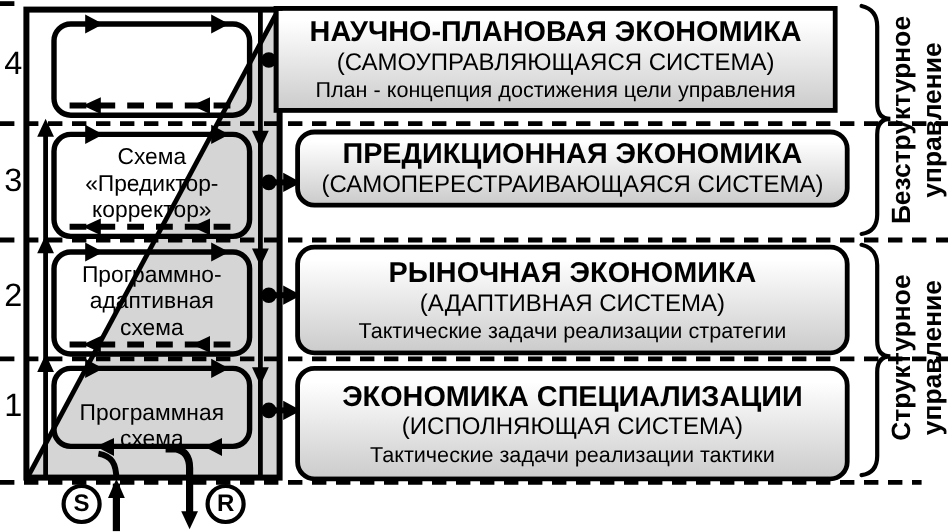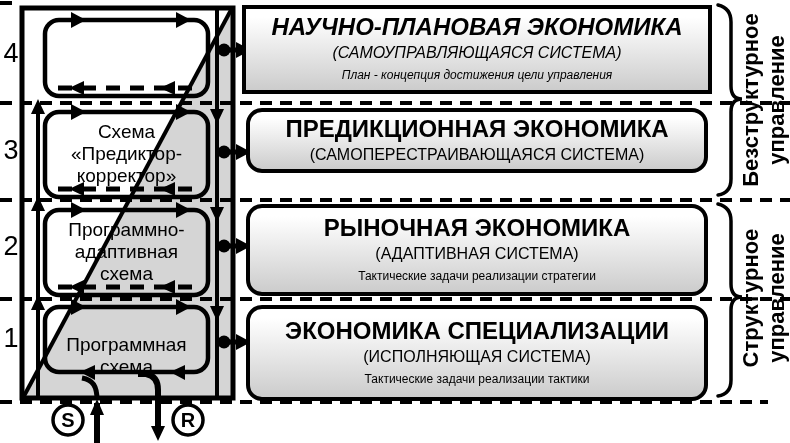--- a/index.html
+++ b/index.html
@@ -17,24 +17,24 @@
   .abs{position:absolute;}
   .preline{white-space:pre-line;}
   .level-num{font-size:27px;line-height:30px;width:22px;text-align:center;}
   .scheme-label{font-size:19px;line-height:22px;text-align:center;width:163px;left:45px;}
   .econ-box{
     left:246px;width:462px;border:4px solid var(--line);border-radius:16px;
     background:linear-gradient(180deg,var(--grad-top) 10%,var(--grad-bottom) 100%);
     display:flex;flex-direction:column;align-items:center;justify-content:center;
     gap:1px;box-sizing:border-box;
   }
-  .econ-box.square{border-radius:0;left:242px;width:470px;font-style:italic;}
+  .econ-box.square{border-radius:0;left:228px;width:470px;}
   .econ-title{font-size:24px;font-weight:bold;line-height:27px;text-align:center;}
-  .econ-sub{font-size:16px;line-height:23px;text-align:left;}
-  .econ-desc{font-size:12px;line-height:21px;text-align:center;}
+  .econ-sub{font-size:20px;line-height:23px;text-align:left;}
+  .econ-desc{font-size:18px;line-height:21px;text-align:center;}
   .bracket-label{
     width:220px;height:54px;font-size:22px;font-weight:bold;line-height:26px;
     text-align:center;transform:rotate(-90deg);transform-origin:center;
   }
   .terminal-letter{
     width:26px;height:26px;font-size:20px;font-weight:bold;line-height:26px;text-align:center;
   }
 </style>
 </head>
 <body>

